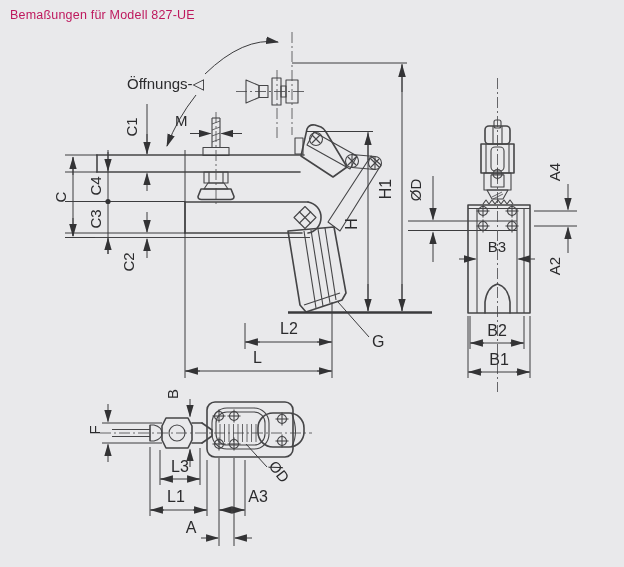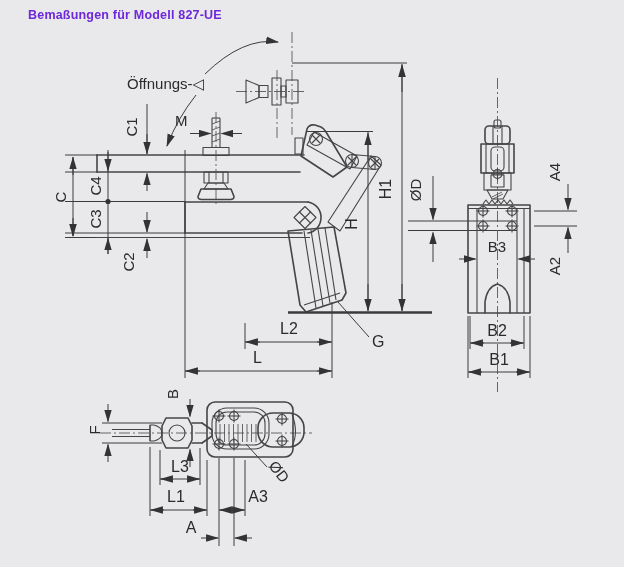--- a/index.html
+++ b/index.html
@@ -3,22 +3,22 @@
 <meta charset="utf-8">
 <style>
   html,body{margin:0;padding:0;}
   body{
     width:624px;height:567px;
     background:#e9e9eb;
     font-family:"Liberation Sans",sans-serif;
     position:relative;overflow:hidden;
   }
   #title{
-    position:absolute;left:28px;top:8px;
-    font-size:12.5px;font-weight:bold;color:#6d28d9;
+    position:absolute;left:10px;top:8px;
+    font-size:12.5px;font-weight:normal;color:#be185d;
     letter-spacing:.2px;
   }
   svg{position:absolute;left:0;top:0;}
   
   .ln  {stroke:#454547;stroke-width:1.6;fill:none;stroke-linejoin:round;stroke-linecap:round;}
   .ln2 {stroke:#454547;stroke-width:1.1;fill:none;stroke-linejoin:round;}
   .thk {stroke:#3a3a3c;stroke-width:2.4;fill:none;}
   .dim {stroke:#3c3c3e;stroke-width:1;fill:none;}
   .dd  {stroke:#57575a;stroke-width:0.9;fill:none;stroke-dasharray:11,3,2,3;}
   .hatch{stroke:#454547;stroke-width:0.8;fill:none;}

